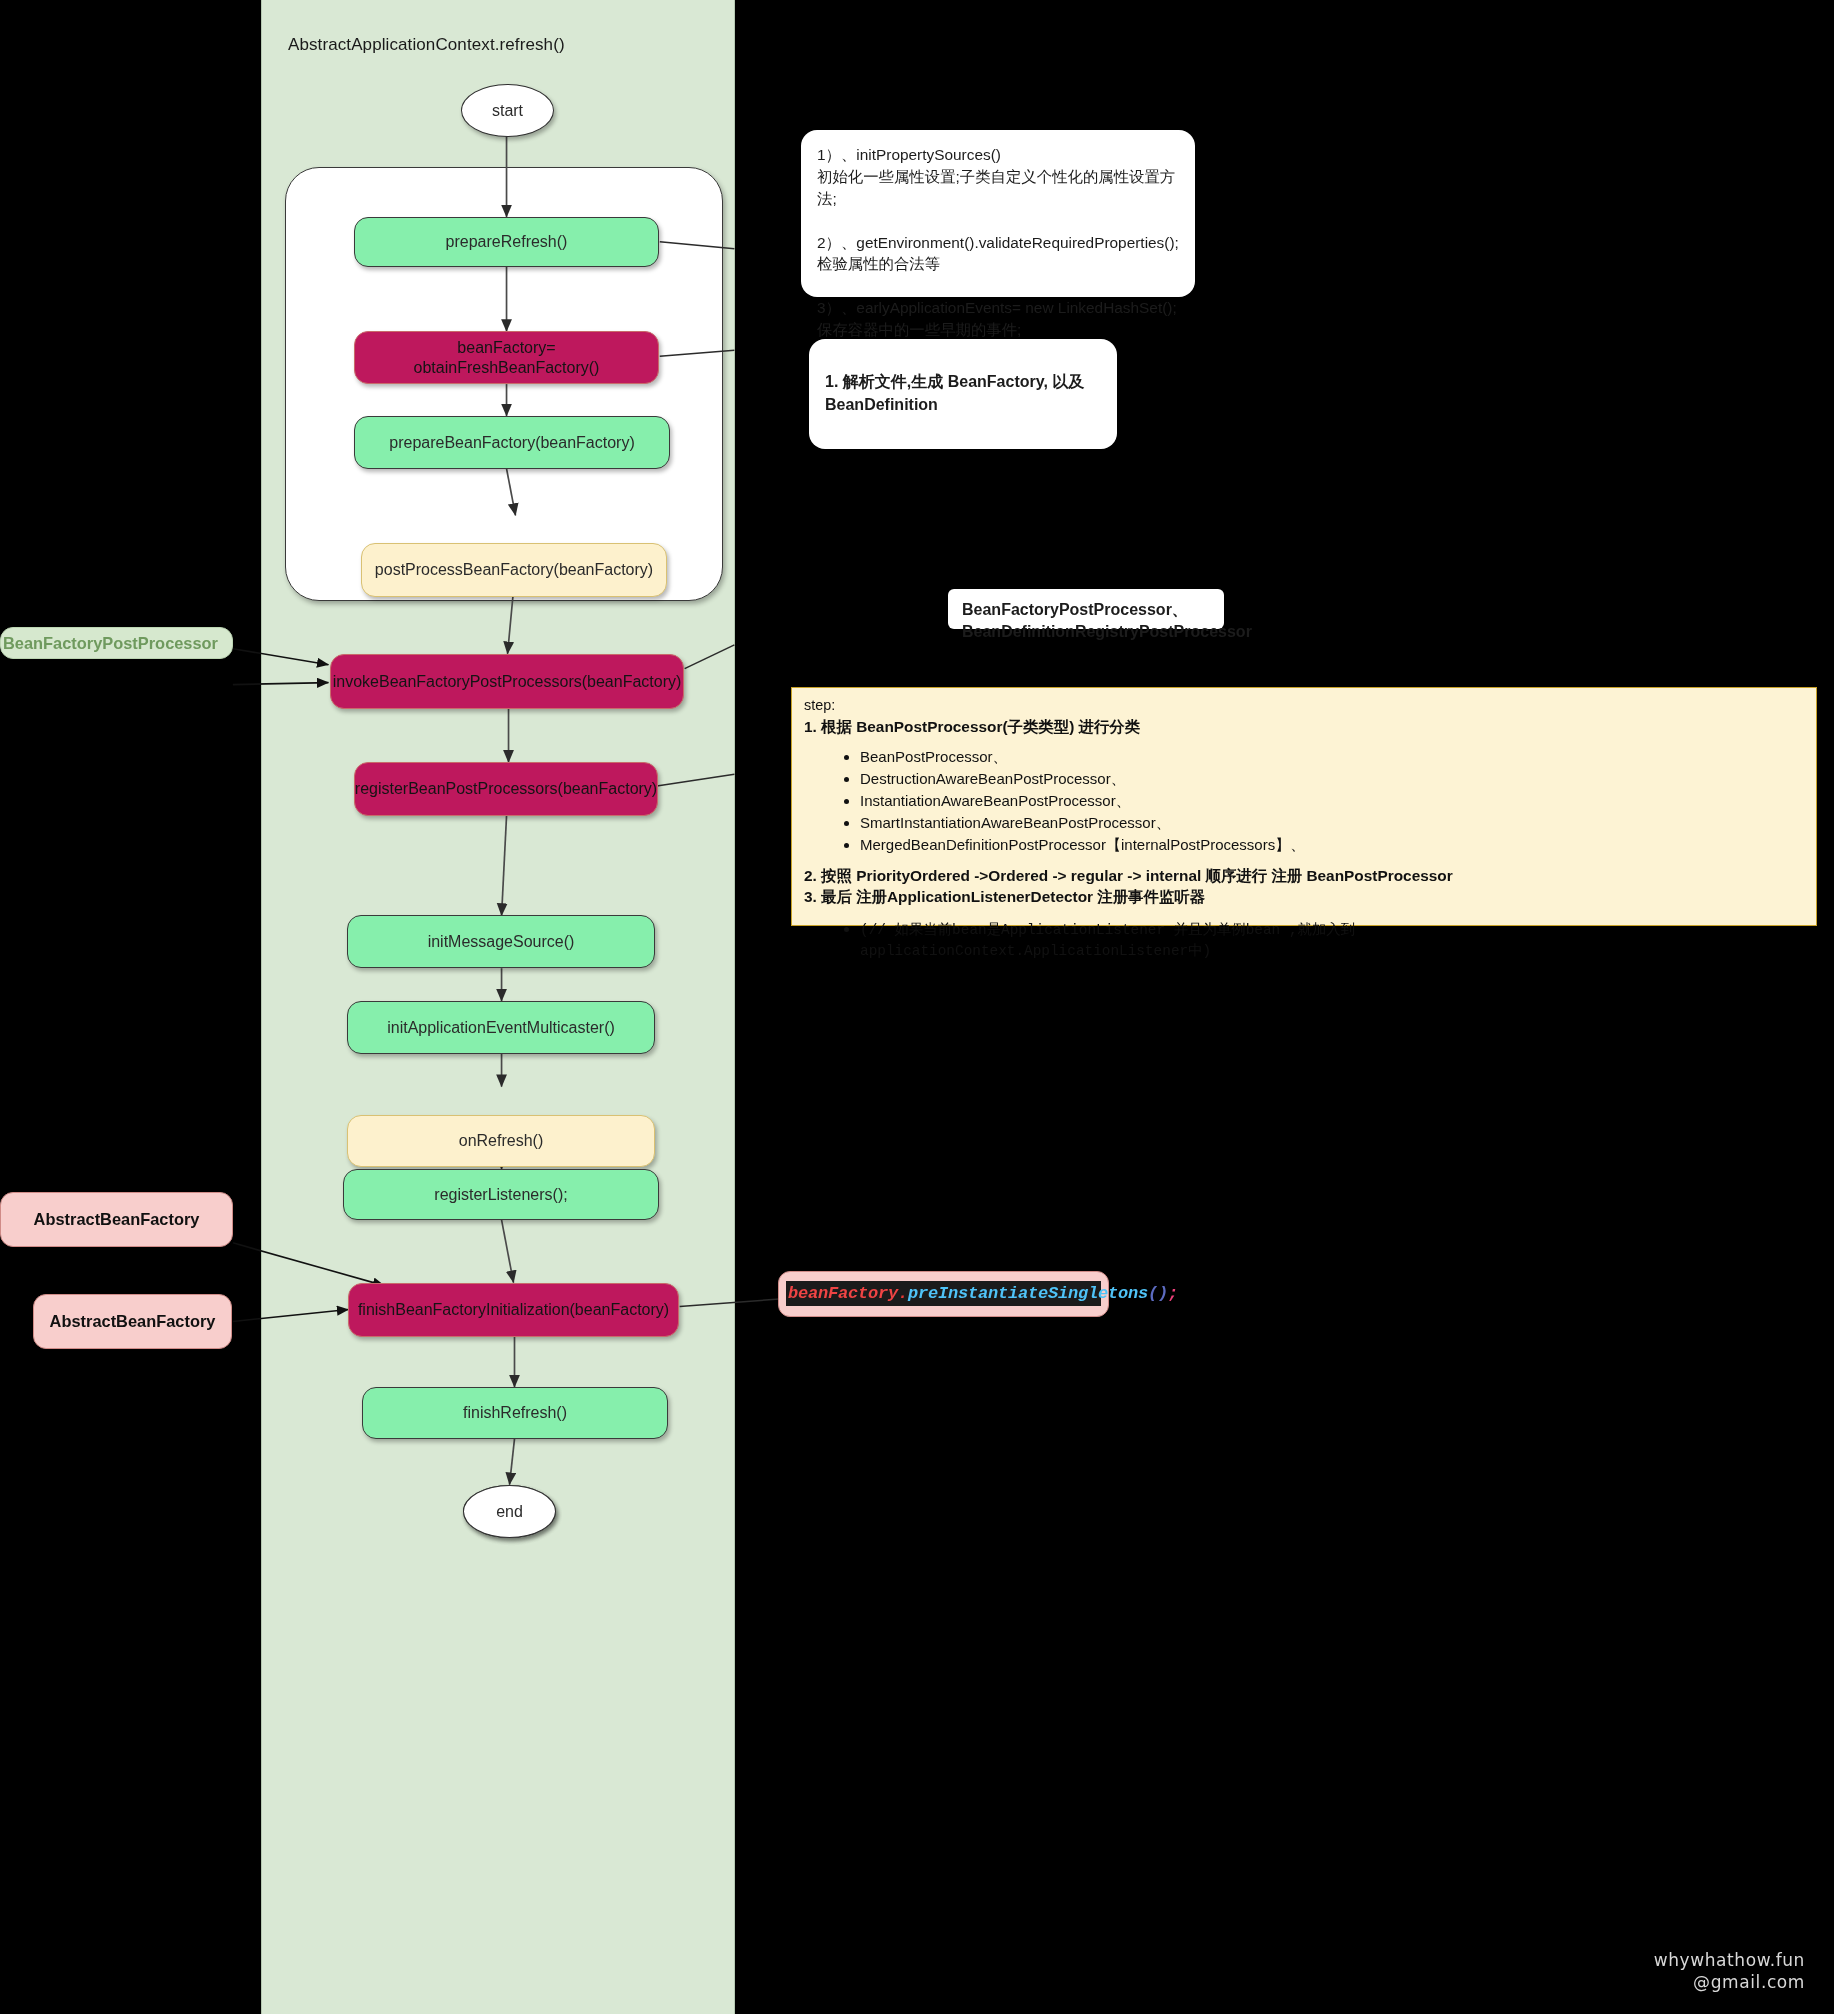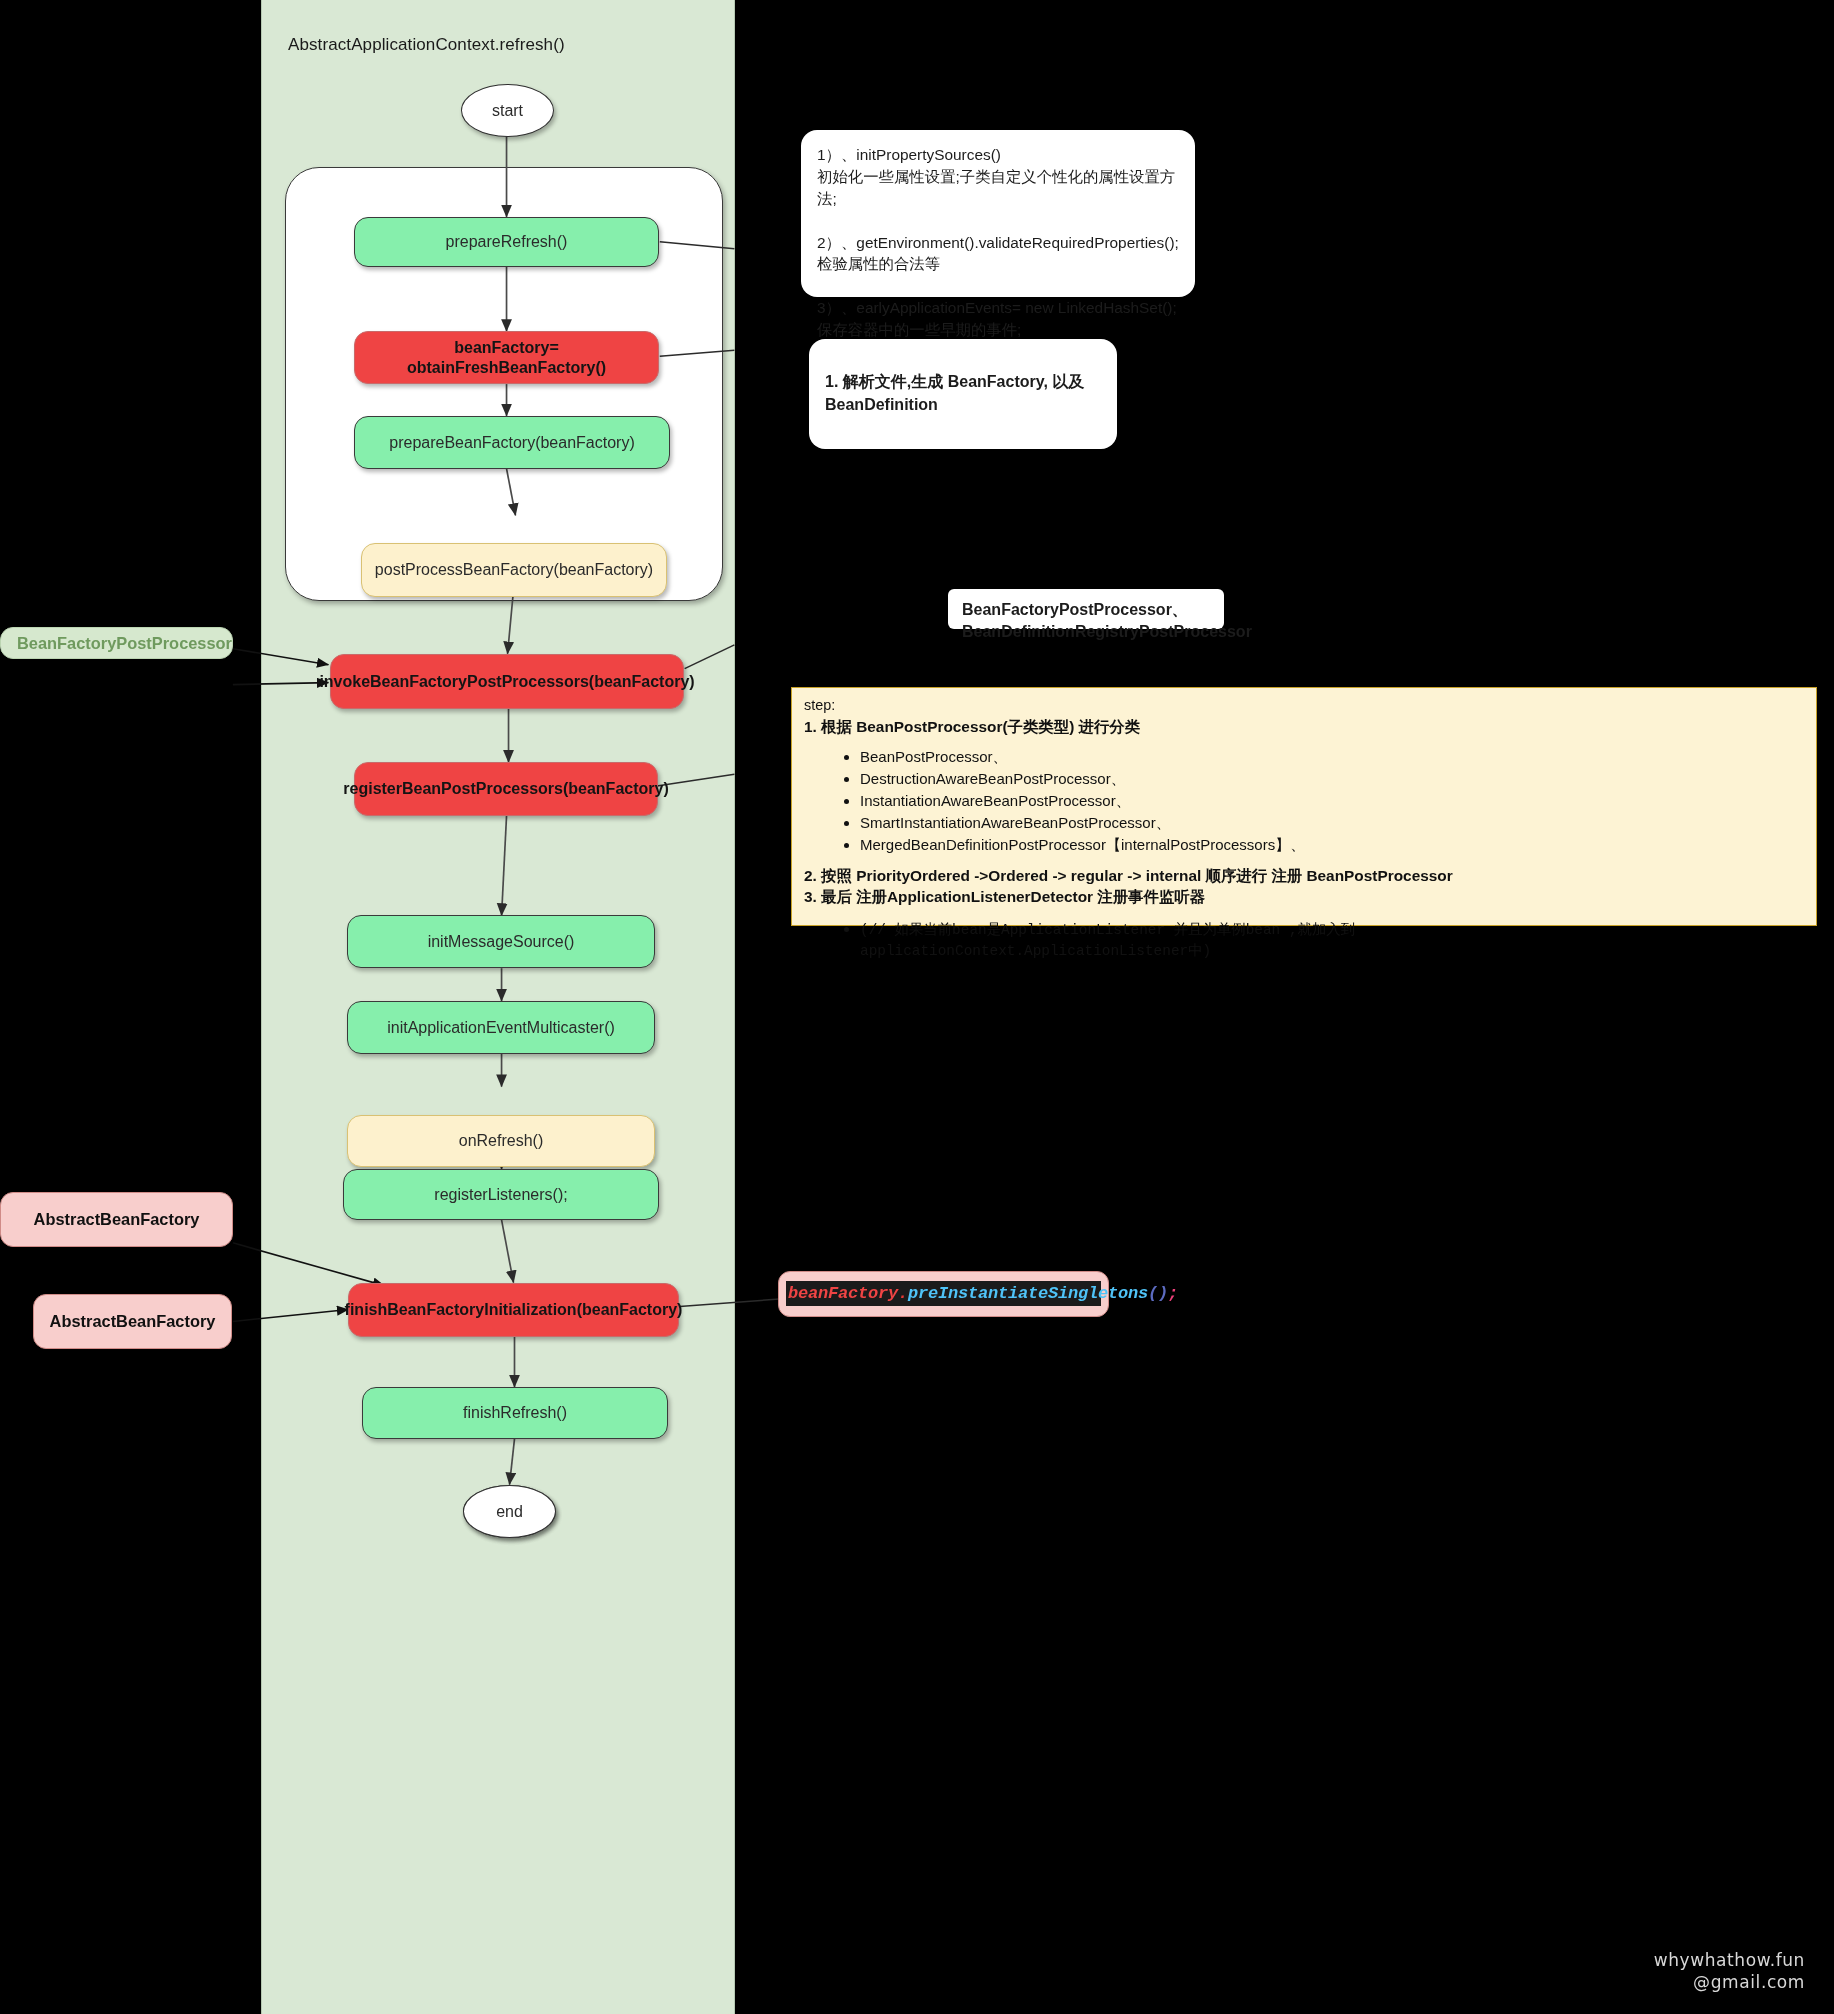--- a/index.html
+++ b/index.html
@@ -32,21 +32,21 @@
     display: flex; align-items: center; justify-content: center;
     text-align: center;
     border-radius: 14px;
     font-size: 16px;
     color: #2b2b2b;
     line-height: 1.25;
     box-shadow: 2px 3px 4px rgba(0,0,0,.28);
     padding: 4px 10px;
   }
   .n-white { background:#86efac; border:1.6px solid #3a3a3a; }
-  .n-pink  { background:#ef4444; border:1.6px solid #c96a6a; font-weight:bold; color:#141414; }
+  .n-pink  { background:#be185d; border:1.6px solid #c96a6a; font-weight:normal; color:#141414; }
   .n-yellow{ background:#fdf1cd; border:1.6px solid #d9c173;margin-top:28px; }
   .n-group {
     background:#ffffff; border:1.8px solid #3a3a3a; border-radius:34px;
     box-shadow: 2px 3px 5px rgba(0,0,0,.30);
   }
   .terminal {
     position:absolute; display:flex; align-items:center; justify-content:center;
     background:#fff; border:1.8px solid #2f2f2f; border-radius:50%;
     font-size:16px; color:#2b2b2b;
     box-shadow: 2px 3px 4px rgba(0,0,0,.3);
@@ -64,21 +64,21 @@
     line-height:1.42;
     white-space:pre-wrap;
   }
   .note.bold { font-weight:bold; font-size:16px; }
   .note.tight { padding:10px 14px; line-height:1.35;margin-top:20px; }
 
   .tag {
     position:absolute;
     border-radius:13px;
     display:flex; align-items:center;
-    padding:0 16px;
+    padding:0 2px;
     font-weight:bold;
     font-size:16.4px;
     box-shadow: 2px 3px 4px rgba(0,0,0,.32);
   }
   .tag-green { background:#d6e8ce; border:1.5px solid #bcd5b2; color:#6f9a5e; }
   .tag-pink  { background:#f8cecc; border:1.6px solid #d08b87; color:#111; }
 
   
   .steps {
     position:absolute;

